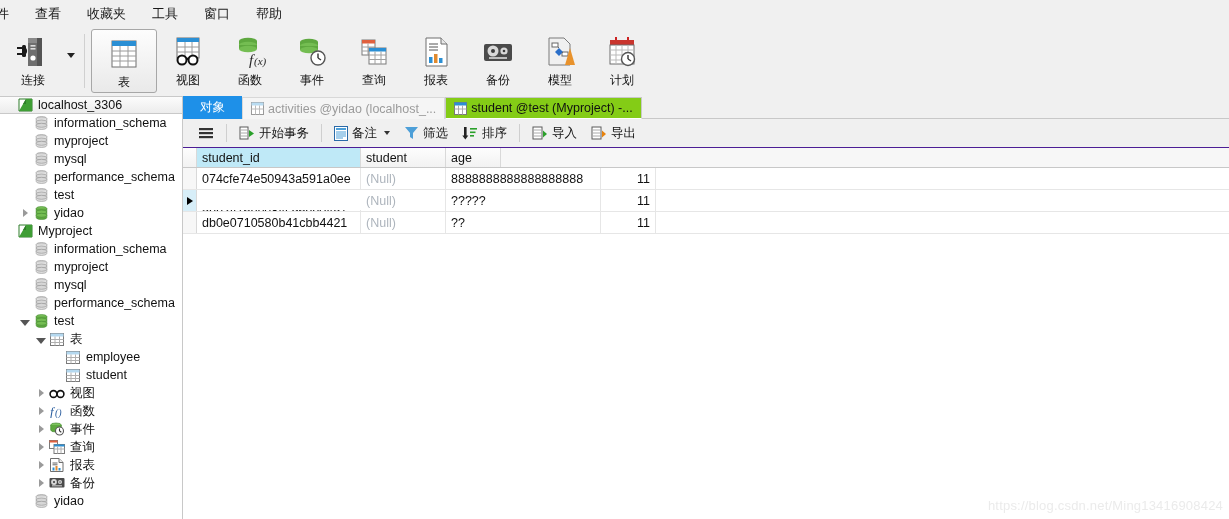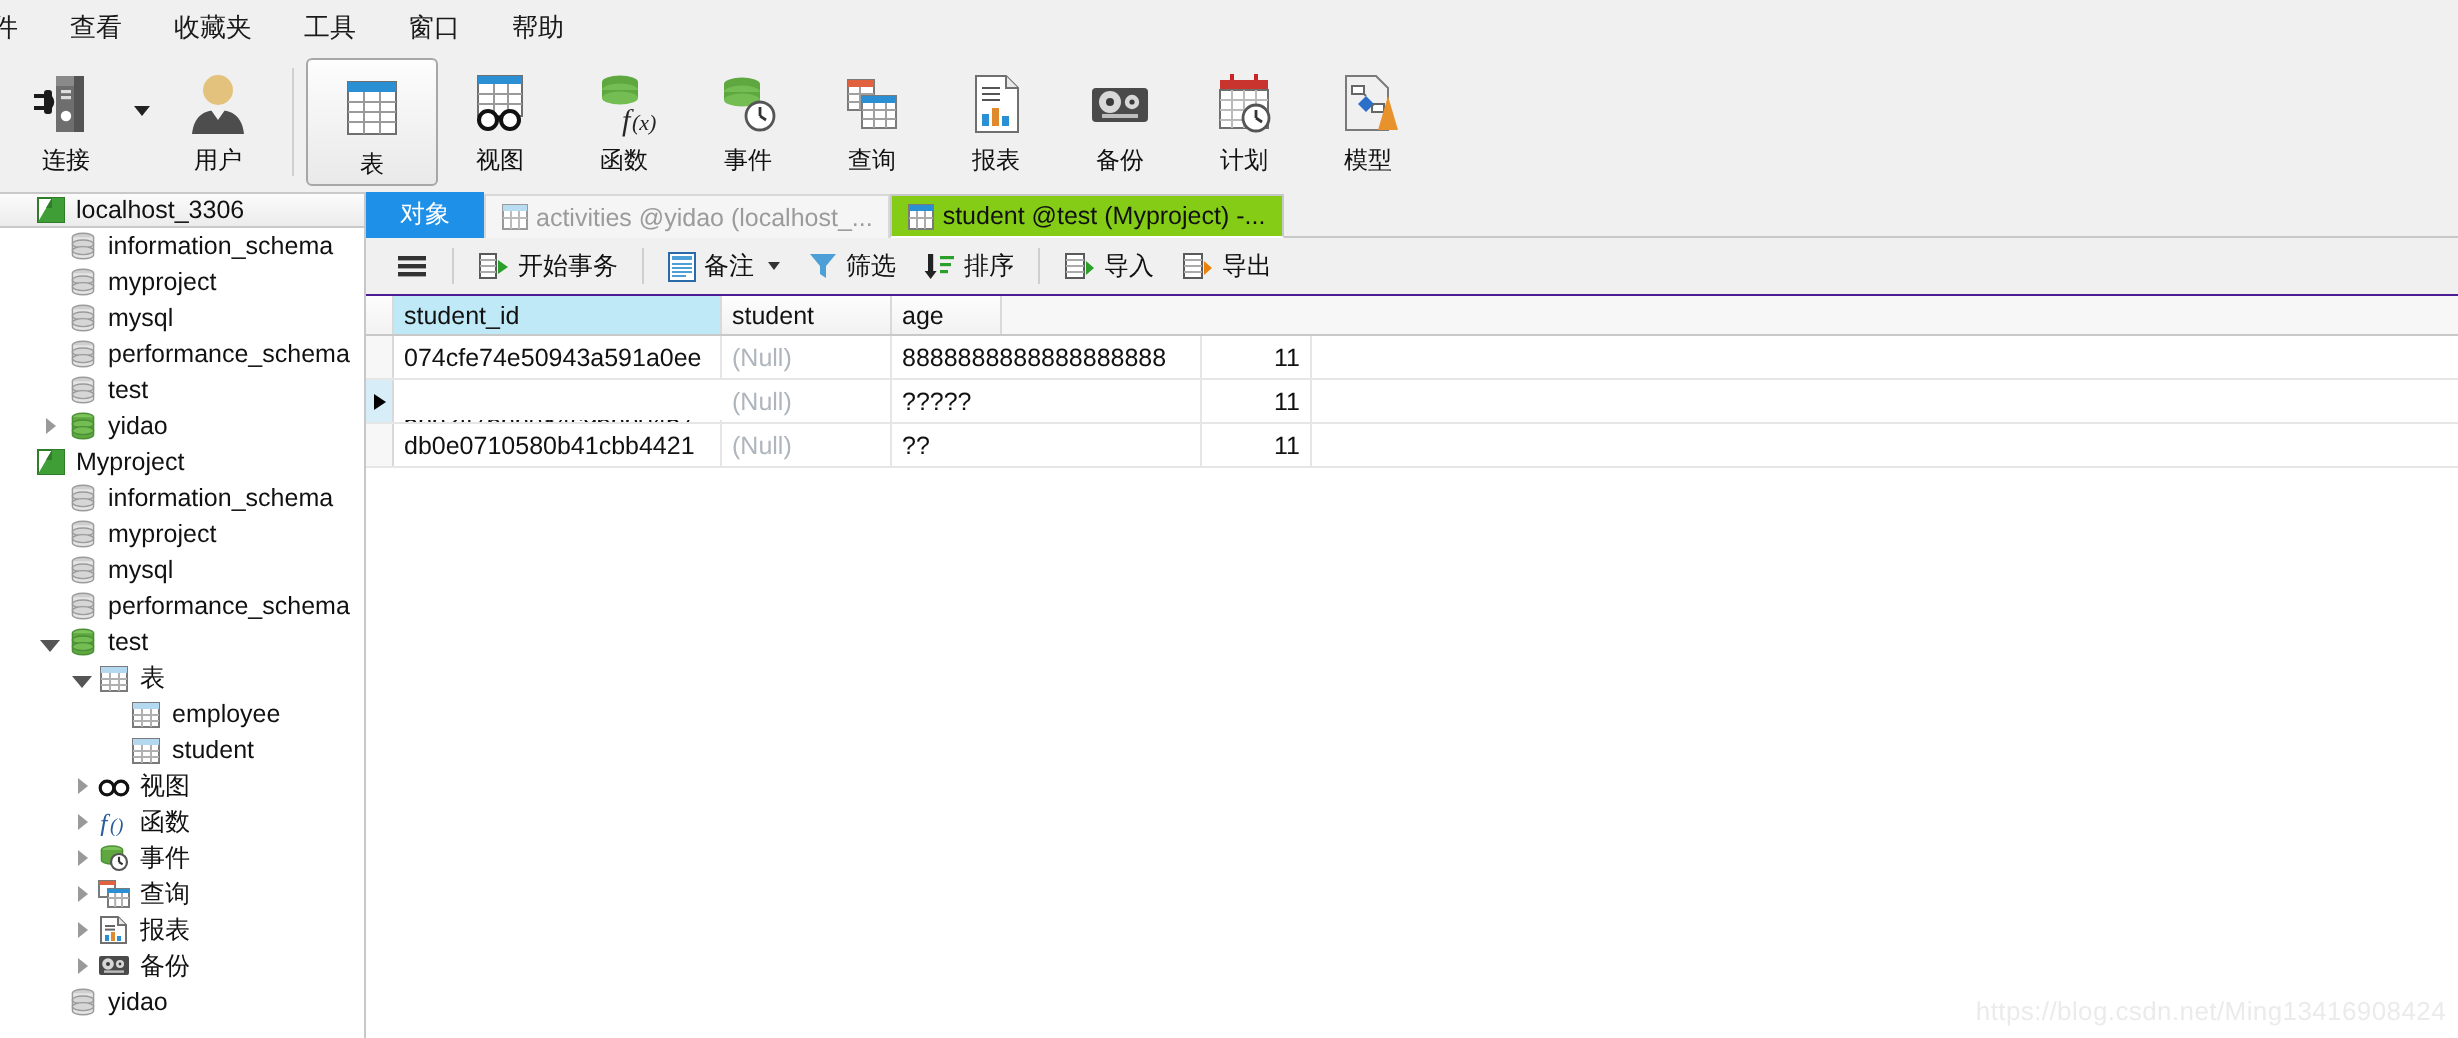--- a/index.html
+++ b/index.html
@@ -183,30 +183,20 @@
           <rect x="9" y="10" width="4" height="12" rx="1.5" fill="#1a1a1a"></rect>
           <path d="M13 13 a5 5 0 0 1 0 6 z" fill="#1a1a1a"></path>
         </svg>
       </div>
       <div class="tb-lbl">连接</div>
     </div>
     <div class="tb-caret">
         <div class="caret-dn"></div>
       </div>
 
-    <div class="tb-item">
-      <div class="tb-ico">
-        <svg width="40" height="34" viewBox="0 0 40 34">
-          <circle cx="20" cy="10" r="7.5" fill="#e3c27e"></circle>
-          <path d="M7 32 c1-9 6-12 13-12 s12 3 13 12 z" fill="#4d4d4d"></path>
-          <path d="M16.5 20 l3.5 5 l3.5-5 l-3.5-1.5z" fill="#f2f2f2"></path>
-        </svg>
-      </div>
-      <div class="tb-lbl">用户</div>
-    </div>
 
     <div class="tb-sep"></div>
 
     <div class="tb-item sel">
       <div class="tb-ico">
         <svg width="40" height="34" viewBox="0 0 40 34">
           <rect x="8" y="4" width="24" height="26" fill="#fff" stroke="#6f6f6f" stroke-width="1"></rect>
           <rect x="8" y="4" width="24" height="5" fill="#2b8fd4"></rect>
           <line x1="8" y1="14" x2="32" y2="14" stroke="#9a9a9a"></line>
           <line x1="8" y1="19" x2="32" y2="19" stroke="#9a9a9a"></line>
@@ -306,20 +296,35 @@
         <svg width="40" height="34" viewBox="0 0 40 34">
           <rect x="6" y="9" width="28" height="17" rx="2" fill="#4a4a4a"></rect>
           <circle cx="15" cy="16" r="5.5" fill="#d8d8d8"></circle>
           <circle cx="15" cy="16" r="2" fill="#3a3a3a"></circle>
           <circle cx="26" cy="16" r="3.6" fill="#d8d8d8"></circle>
           <circle cx="26" cy="16" r="1.3" fill="#3a3a3a"></circle>
           <rect x="11" y="22" width="18" height="2" fill="#bdbdbd"></rect>
         </svg>
       </div>
       <div class="tb-lbl">备份</div>
+    </div>
+
+    <div class="tb-item">
+      <div class="tb-ico">
+        <svg width="40" height="34" viewBox="0 0 40 34">
+          <path d="M9 3 h15 l6 6 v21 h-21z" fill="#f0f0f0" stroke="#7a7a7a"></path>
+          <rect x="12" y="8" width="6" height="4" fill="#fff" stroke="#666"></rect>
+          <rect x="22" y="17" width="6" height="4" fill="#fff" stroke="#666"></rect>
+          <path d="M15 17 l4-4 l4 4 l-4 4z" fill="#2b6fc9"></path>
+          <line x1="18" y1="12" x2="19" y2="13" stroke="#666"></line>
+          <line x1="23" y1="17" x2="22" y2="18" stroke="#666"></line>
+          <path d="M30 13 l5 17 h-10z" fill="#e8922c"></path>
+        </svg>
+      </div>
+      <div class="tb-lbl">模型</div>
     </div>
 
     <div class="tb-item">
       <div class="tb-ico">
         <svg width="40" height="34" viewBox="0 0 40 34">
           <rect x="13" y="2" width="2" height="5" fill="#c22"></rect>
           <rect x="25" y="2" width="2" height="5" fill="#c22"></rect>
           <rect x="8" y="5" width="24" height="5" fill="#c9352e"></rect>
           <rect x="8" y="10" width="24" height="19" fill="#fff" stroke="#6f6f6f"></rect>
           <line x1="8" y1="15" x2="32" y2="15" stroke="#bbb"></line>
@@ -327,35 +332,20 @@
           <line x1="8" y1="25" x2="32" y2="25" stroke="#bbb"></line>
           <line x1="14" y1="10" x2="14" y2="29" stroke="#bbb"></line>
           <line x1="20" y1="10" x2="20" y2="29" stroke="#bbb"></line>
           <line x1="26" y1="10" x2="26" y2="29" stroke="#bbb"></line>
           <circle cx="26" cy="24" r="6.5" fill="#fff" stroke="#555" stroke-width="1.4"></circle>
           <line x1="26" y1="20" x2="26" y2="24" stroke="#333" stroke-width="1.4"></line>
           <line x1="26" y1="24" x2="29" y2="26" stroke="#333" stroke-width="1.4"></line>
         </svg>
       </div>
       <div class="tb-lbl">计划</div>
-    </div>
-
-    <div class="tb-item">
-      <div class="tb-ico">
-        <svg width="40" height="34" viewBox="0 0 40 34">
-          <path d="M9 3 h15 l6 6 v21 h-21z" fill="#f0f0f0" stroke="#7a7a7a"></path>
-          <rect x="12" y="8" width="6" height="4" fill="#fff" stroke="#666"></rect>
-          <rect x="22" y="17" width="6" height="4" fill="#fff" stroke="#666"></rect>
-          <path d="M15 17 l4-4 l4 4 l-4 4z" fill="#2b6fc9"></path>
-          <line x1="18" y1="12" x2="19" y2="13" stroke="#666"></line>
-          <line x1="23" y1="17" x2="22" y2="18" stroke="#666"></line>
-          <path d="M30 13 l5 17 h-10z" fill="#e8922c"></path>
-        </svg>
-      </div>
-      <div class="tb-lbl">模型</div>
     </div>
 
   </div>
 
   <div class="sidebar">
     <div id="tree-host">
         <div class="tree-row conn-sel" style="padding-left: 2px;">
           <span class="twisty"></span>
           <span class="tnode-ico">
             <svg width="15" height="14" viewBox="0 0 15 14">

